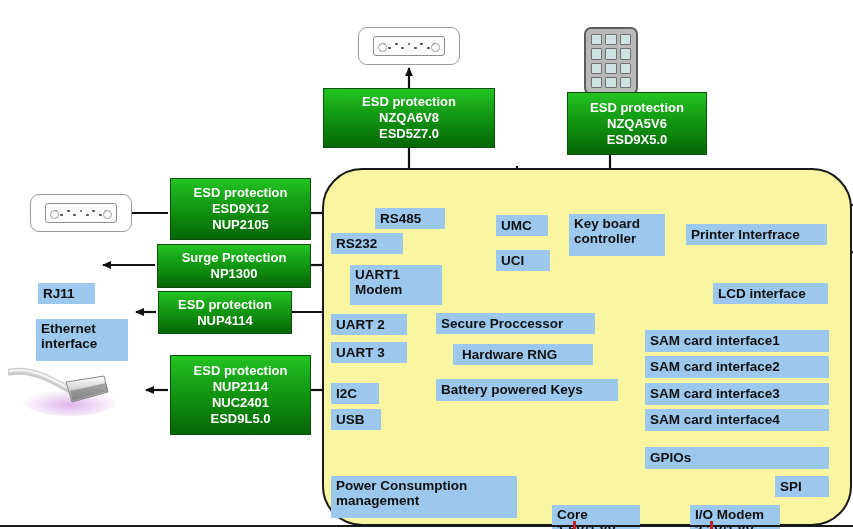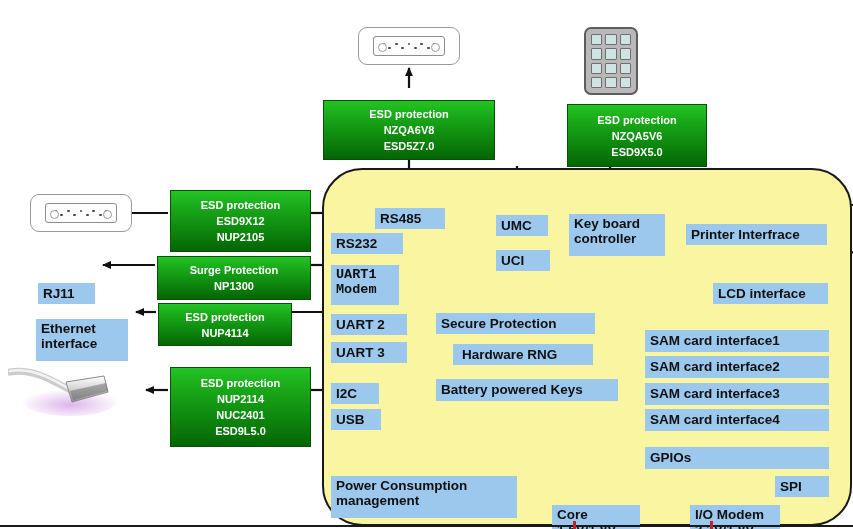--- a/index.html
+++ b/index.html
@@ -21,23 +21,23 @@
     background:#9CC8EE;color:#101010;
     font-weight:bold;font-size:13.5px;line-height:15px;
     padding:2px 5px 3px 5px;white-space:pre-line;
     display:flex;align-items:center;margin-top:28px;
   }
 
   
   .green{
     background:linear-gradient(180deg,#23C423 0%,#19A719 28%,#0E8A0E 62%,#046504 100%);
     border:1px solid #0a4f0a;
-    color:#ffffff;font-weight:bold;font-size:11px;line-height:16px;
+    color:#ffffff;font-weight:bold;font-size:13px;line-height:16px;
     display:flex;flex-direction:column;align-items:center;justify-content:center;
-    text-align:center;white-space:pre-line;margin-top:12px;
+    text-align:center;white-space:pre-line;
   }
   .green span{display:block;}
 
   
   #wires{position:absolute;left:0;top:0;width:853px;height:529px;pointer-events:none;}
 
   
   .db9{
     background:#ffffff;border:1.4px solid #9a9a9a;border-radius:9px;
     display:flex;align-items:center;justify-content:center;
@@ -236,42 +236,42 @@
 
   <div class="abs blue" style="left:36px;top:291px;width:92px;height:42px;align-items:flex-start;">Ethernet
 interface</div>
 
   <div class="abs" id="soc-body"></div>
 
   <div class="abs blue" style="left:375px;top:180px;width:70px;height:21px;">RS485</div>
 
   <div class="abs blue" style="left:331px;top:205px;width:72px;height:21px;">RS232</div>
 
-  <div class="abs blue" style="left:331px;top:237px;width:68px;height:40px;align-items:flex-start;font-family:Liberation Mono, monospace;">UART1
+  <div class="abs blue" style="left:350px;top:237px;width:92px;height:40px;align-items:flex-start;">UART1
 Modem</div>
 
   <div class="abs blue" style="left:331px;top:286px;width:76px;height:21px;">UART 2</div>
 
   <div class="abs blue" style="left:331px;top:314px;width:76px;height:21px;text-align:center;">UART 3</div>
 
   <div class="abs blue" style="left:331px;top:355px;width:48px;height:21px;">I2C</div>
 
   <div class="abs blue" style="left:331px;top:381px;width:50px;height:21px;">USB</div>
 
   <div class="abs blue" style="left:331px;top:448px;width:186px;height:42px;align-items:flex-start;">Power Consumption
 management</div>
 
   <div class="abs blue" style="left:496px;top:187px;width:52px;height:21px;">UMC</div>
 
   <div class="abs blue" style="left:496px;top:222px;width:54px;height:21px;">UCI</div>
 
   <div class="abs blue" style="left:569px;top:186px;width:96px;height:42px;align-items:flex-start;">Key board
 controller</div>
 
-  <div class="abs blue" style="left:436px;top:285px;width:159px;height:21px;">Secure Protection</div>
+  <div class="abs blue" style="left:436px;top:285px;width:159px;height:21px;">Secure Proccessor</div>
 
   <div class="abs blue" style="left:453px;top:316px;width:140px;height:21px;padding-left:9px;">Hardware RNG</div>
 
   <div class="abs blue" style="left:436px;top:351px;width:182px;height:22px;">Battery powered Keys</div>
 
   <div class="abs blue" style="left:552px;top:477px;width:88px;height:42px;align-items:flex-start;">Core
 1.5V/1.8V</div>
 
   <div class="abs blue" style="left:713px;top:255px;width:115px;height:21px;">LCD interface</div>
 

